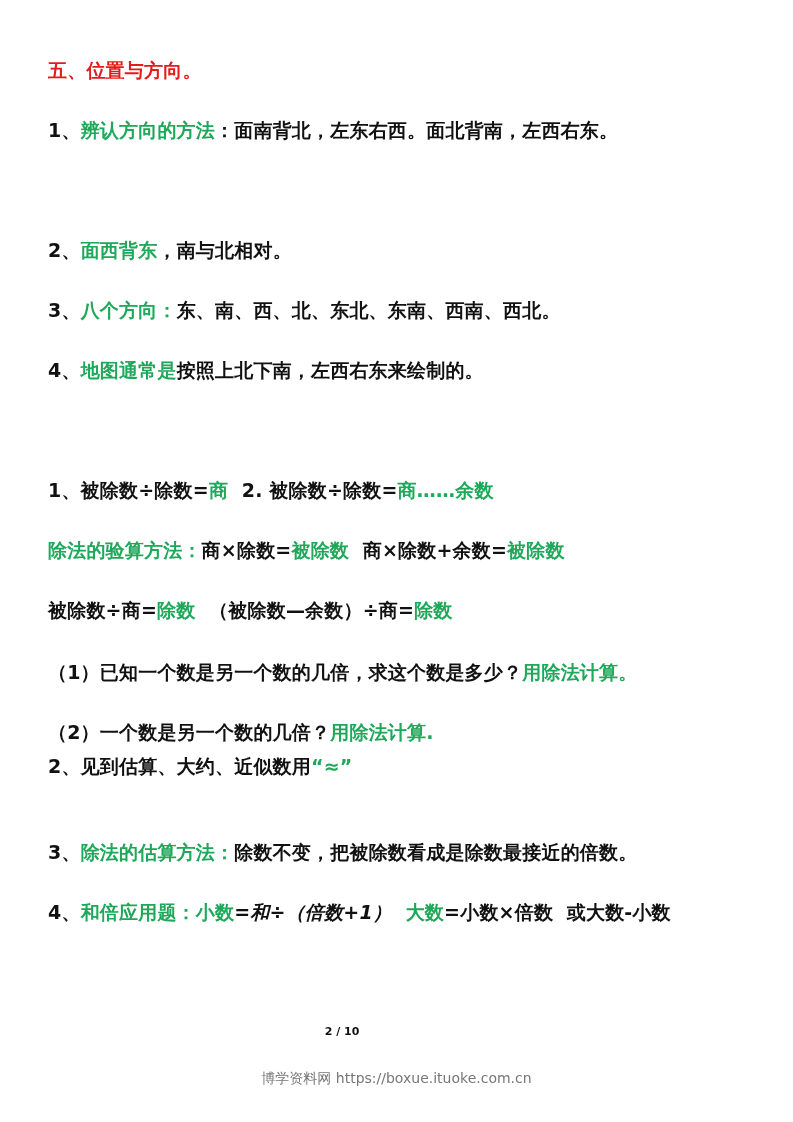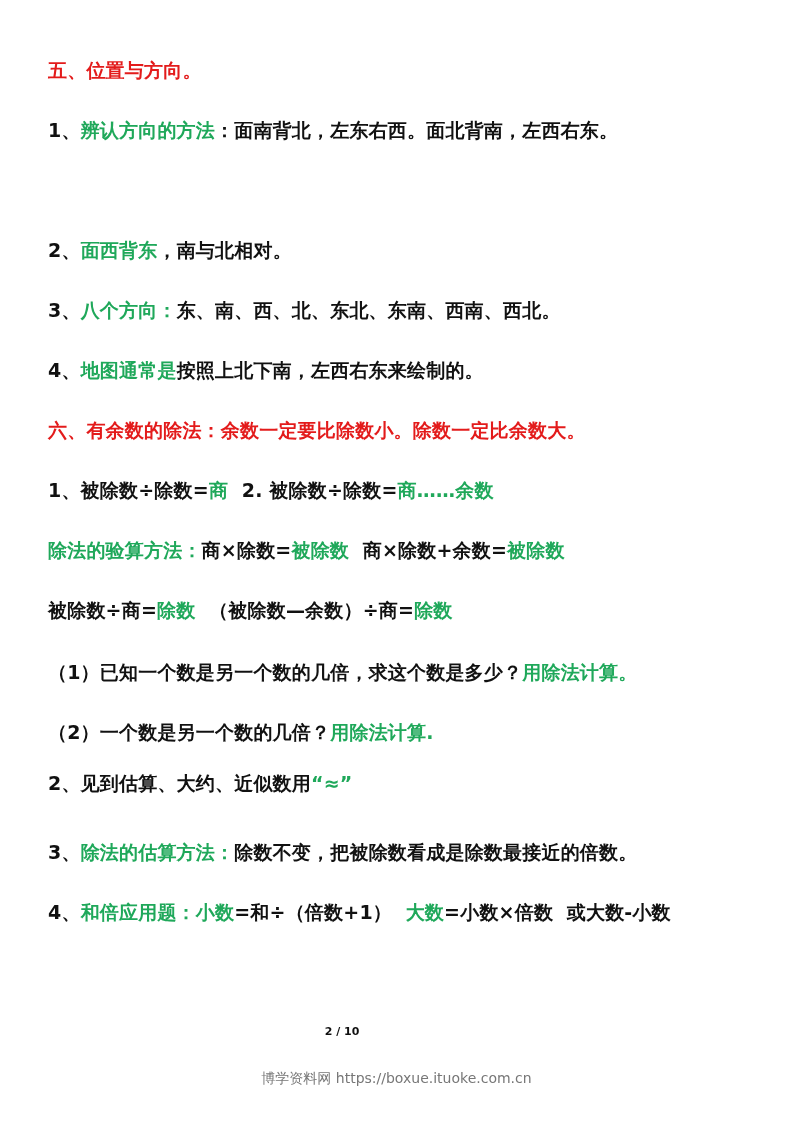--- a/index.html
+++ b/index.html
@@ -44,23 +44,20 @@
   </div>
 
   <div class="line" style="top:297px;">
     <span class="black">3、</span><span class="green">八个方向：</span><span class="black">东、南、西、北、东北、东南、西南、西北。</span>
   </div>
 
   <div class="line" style="top:357px;">
     <span class="black">4、</span><span class="green">地图通常是</span><span class="black">按照上北下南，左西右东来绘制的。</span>
   </div>
 
-  <div class="line" style="top:417px;">
-    <span class="red">六、有余数的除法：余数一定要比除数小。除数一定比余数大。</span>
-  </div>
 
   <div class="line" style="top:477px;">
     <span class="black">1、被除数÷除数=</span><span class="green">商</span><span class="black" style="white-space:pre;">  2. 被除数÷除数=</span><span class="green">商……余数</span>
   </div>
 
   <div class="line" style="top:537px;">
     <span class="green">除法的验算方法：</span><span class="black">商×除数=</span><span class="green">被除数</span><span class="black" style="white-space:pre;">  商×除数+余数=</span><span class="green">被除数</span>
   </div>
 
   <div class="line" style="top:597px;">
@@ -68,28 +65,28 @@
   </div>
 
   <div class="line" style="top:659px;">
     <span class="black">（1）已知一个数是另一个数的几倍，求这个数是多少？</span><span class="green">用除法计算。</span>
   </div>
 
   <div class="line" style="top:719px;">
     <span class="black">（2）一个数是另一个数的几倍？</span><span class="green">用除法计算.</span>
   </div>
 
-  <div class="line" style="top:770px;">
+  <div class="line" style="top:753px;">
     <span class="black">2、见到估算、大约、近似数用</span><span class="green">“≈”</span>
   </div>
 
   <div class="line" style="top:839px;">
     <span class="black">3、</span><span class="green">除法的估算方法：</span><span class="black">除数不变，把被除数看成是除数最接近的倍数。</span>
   </div>
 
   <div class="line" style="top:899px;">
-    <span class="black">4、</span><span class="green">和倍应用题：小数</span><span class="black" style="white-space:pre;">=和÷（倍数+1）  </span><span class="green">大数</span><span class="black" style="white-space:pre;">=小数×倍数  或大数-小数</span>
+    <span class="black">4、</span><span class="green">和倍应用题：小数</span><span class="black" style="white-space:pre;font-style:italic;">=和÷（倍数+1）  </span><span class="green">大数</span><span class="black" style="white-space:pre;">=小数×倍数  或大数-小数</span>
   </div>
 
 
   <div class="pagenum">2 / 10</div>
   <div class="watermark">博学资料网 https://boxue.ituoke.com.cn</div>
 </div>
 
 </body></html>

